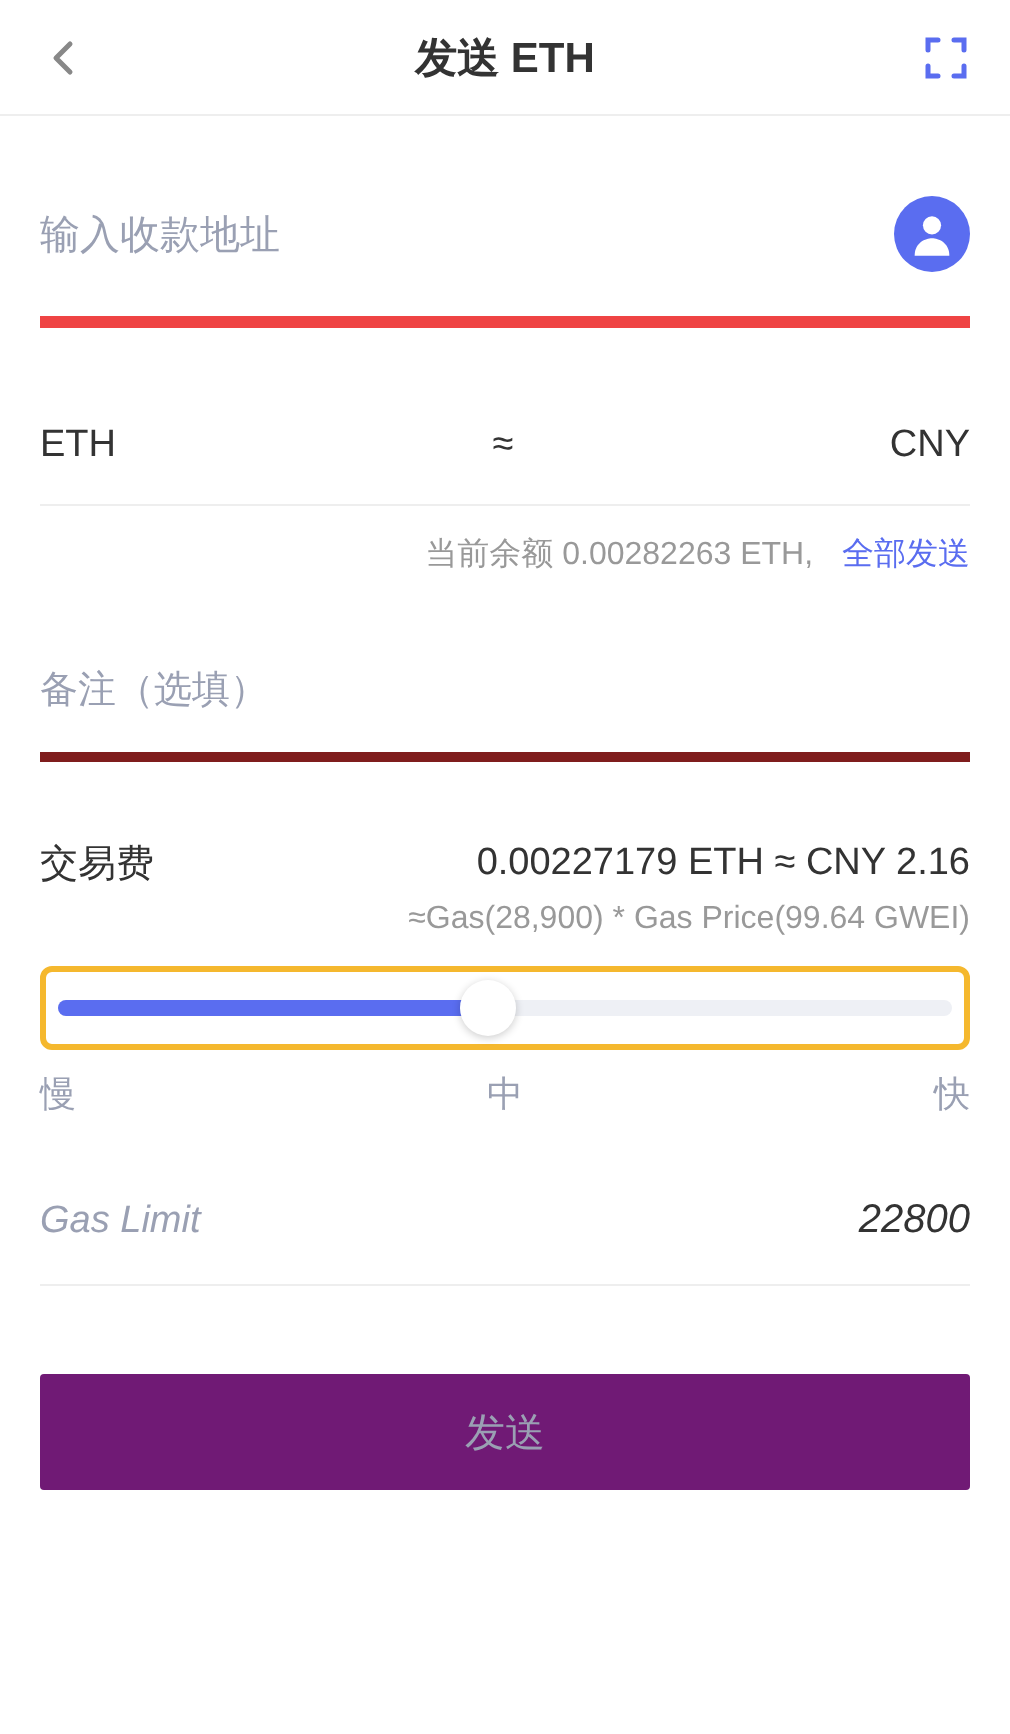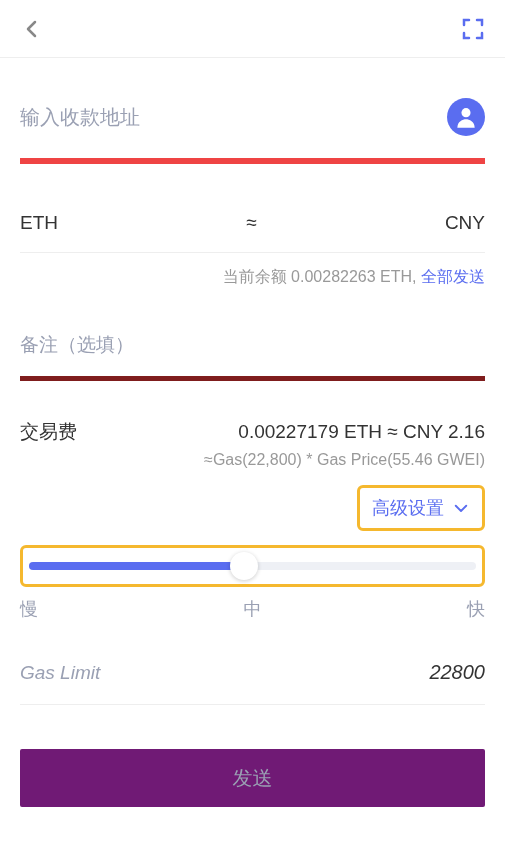--- a/index.html
+++ b/index.html
@@ -57,21 +57,21 @@
       gap: 20px;
     }
     .amount-label { font-size: 19px; color: #333; font-weight: 500; }
     .approx { font-size: 19px; color: #333; }
     .balance-row {
       text-align: right;
       padding: 14px 0;
       font-size: 16px;
       color: #999;
     }
-    .send-all { color: #5a6df0; cursor: pointer; margin-left: 0; }
+    .send-all { color: #5a6df0; cursor: pointer; margin-left: 10px; }
     .memo-row {
       padding: 30px 0 18px 0;
       border-bottom: 5px solid #7f1d1d;
     }
     .memo-placeholder { font-size: 19px; color: #9aa0b3; }
     .fee-row {
       display: flex;
       align-items: center;
       justify-content: space-between;
       padding: 38px 0 6px 0;
@@ -165,20 +165,21 @@
   </style>
 </head>
 <body>
 
 <div class="header">
   <div class="back-btn">
     <svg viewBox="0 0 24 24" width="24" height="24">
         <path d="M15 5 L8 12 L15 19" stroke="#888" stroke-width="2.5" fill="none" stroke-linecap="round" stroke-linejoin="round"></path>
       </svg>
   </div>
+  <div class="header-title">发送 ETH</div>
   <div class="scan-btn">
     <svg viewBox="0 0 24 24" width="24" height="24">
       <path d="M3 8 V3 H8 M16 3 H21 V8 M21 16 V21 H16 M8 21 H3 V16" stroke="#5a6df0" stroke-width="2.5" fill="none" stroke-linecap="round"></path>
     </svg>
   </div>
 </div>
 
 <div class="content">
 
   <div class="address-row">
@@ -203,30 +204,22 @@
   </div>
 
   <div class="memo-row">
     <div class="memo-placeholder">备注（选填）</div>
   </div>
 
   <div class="fee-row">
     <div class="fee-label">交易费</div>
     <div class="fee-value">0.00227179 ETH ≈ CNY 2.16</div>
   </div>
-  <div class="fee-formula">≈Gas(22,800) * Gas Price(55.46 GWEI)</div>
-
-  <div class="advanced-row">
-    <div class="advanced-btn">
-      <span>高级设置</span>
-      <svg viewBox="0 0 24 24" width="18" height="18">
-          <path d="M5 9 L12 16 L19 9" stroke="#5a6df0" stroke-width="2.5" fill="none" stroke-linecap="round" stroke-linejoin="round"></path>
-        </svg>
-    </div>
-  </div>
+  <div class="fee-formula">≈Gas(28,900) * Gas Price(99.64 GWEI)</div>
+
 
   <div class="slider-wrap">
     <div class="slider">
       <div class="slider-fill"></div>
       <div class="slider-thumb"></div>
     </div>
   </div>
   <div class="slider-labels">
     <span>慢</span>
     <span>中</span>

